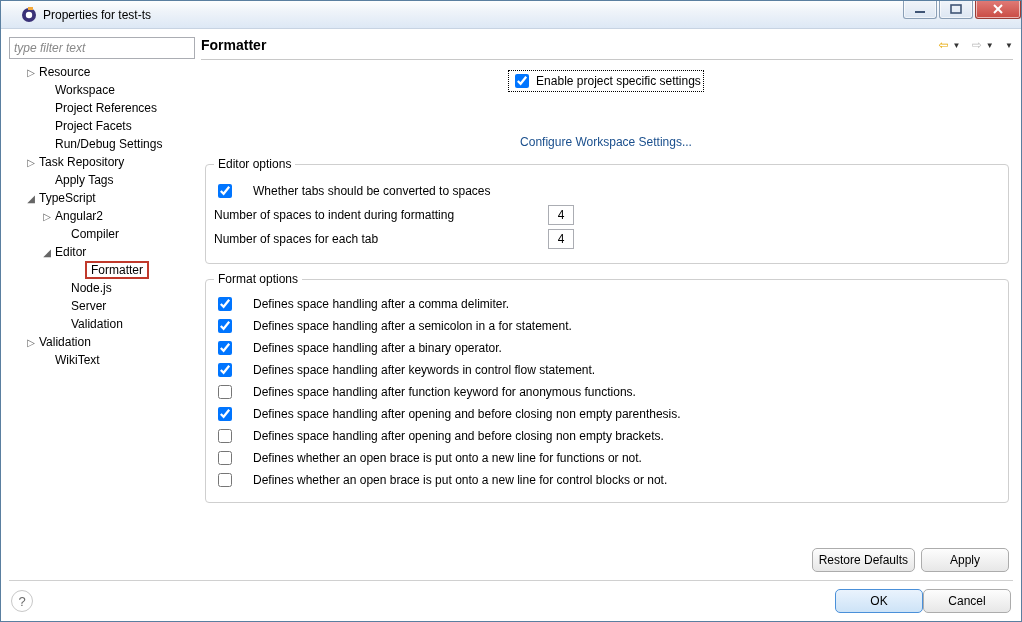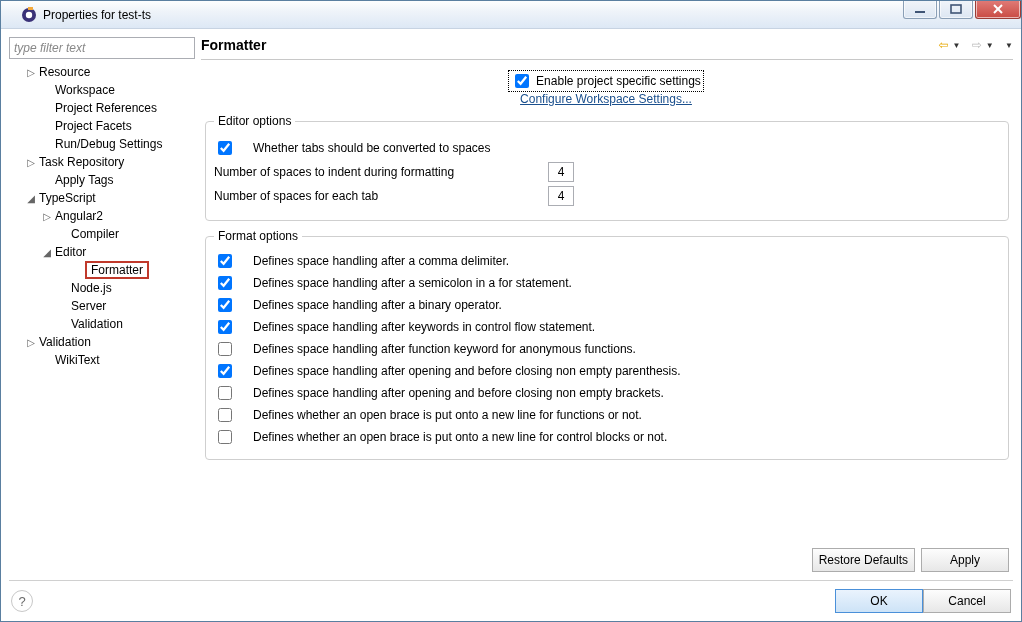--- a/index.html
+++ b/index.html
@@ -40,32 +40,32 @@
   .mainhdr .page-title { font-size: 14px; font-weight: bold; flex: 1 1 auto; }
   .navicons { display: flex; align-items: center; gap: 4px; color: #444; }
   .navicons .arrow-back { color: #e6a700; }
   .navicons .arrow-fwd { color: #bbb; }
   .navicons .tri { font-size: 8px; color: #333; }
 
   .mainbody { flex: 1 1 auto; border: 1px solid #c8c8c8; border-bottom: none; border-left: none; border-right: none; margin-top: 6px; padding-top: 6px; display: flex; flex-direction: column; }
 
   .enable-row { display: flex; align-items: center; justify-content: space-between; margin: 4px 6px 8px 4px; flex-direction: column; }
   .enable-row label { display: flex; align-items: center; gap: 4px; border: 1px dotted #000; padding: 0 2px; }
-  .enable-row a { color: #1a4f8d; text-decoration: underline; cursor: pointer; }
+  .enable-row a { color: #1a4f8d; cursor: pointer; margin-top: 43px; }
 
   fieldset { border: 1px solid #cfcfcf; margin: 0 4px 8px 4px; padding: 6px 4px 10px 8px; border-radius: 4px; }
   fieldset legend { padding: 0 4px; color: #000; }
   .opt-row { display: flex; align-items: center; gap: 18px; margin: 4px 0; }
   .num-input { width: 26px; height: 20px; border: 1px solid #abadb3; text-align: center; font-size: 12px; padding: 1px 2px; margin-left: 6px; }
   .format-list .opt-row { margin: 2px 0; }
   input[type="checkbox"] { width: 14px; height: 14px; }
 
   
   .btnrow { display: flex; justify-content: flex-end; gap: 6px; padding: 6px 4px 4px 4px; }
-  .btnrow button, .footer button { min-width: 88px; height: 24px; background: linear-gradient(to bottom, #fdfdfd, #e7e7e7); border: 1px solid #acacac; border-radius: 0; font-size: 12px; cursor: pointer; }
+  .btnrow button, .footer button { min-width: 88px; height: 24px; background: linear-gradient(to bottom, #fdfdfd, #e7e7e7); border: 1px solid #acacac; border-radius: 5px; font-size: 12px; cursor: pointer; }
 
   
   .divider { height: 1px; background: #d0d0d0; margin: 4px 8px 0 8px; }
 
   
   .footer { display: flex; align-items: center; justify-content: space-between; padding: 8px 10px; }
   .help-icon { width: 22px; height: 22px; border: 1px solid #c8c8c8; border-radius: 50%; display: flex; align-items: center; justify-content: center; color: #6a6a6a; font-size: 13px; cursor: pointer; }
   .footer .btns { display: flex; }
   .footer button.primary { background: linear-gradient(to bottom, #eaf3fd, #cde3f7); border: 1px solid #4a90d9; }
 </style>

